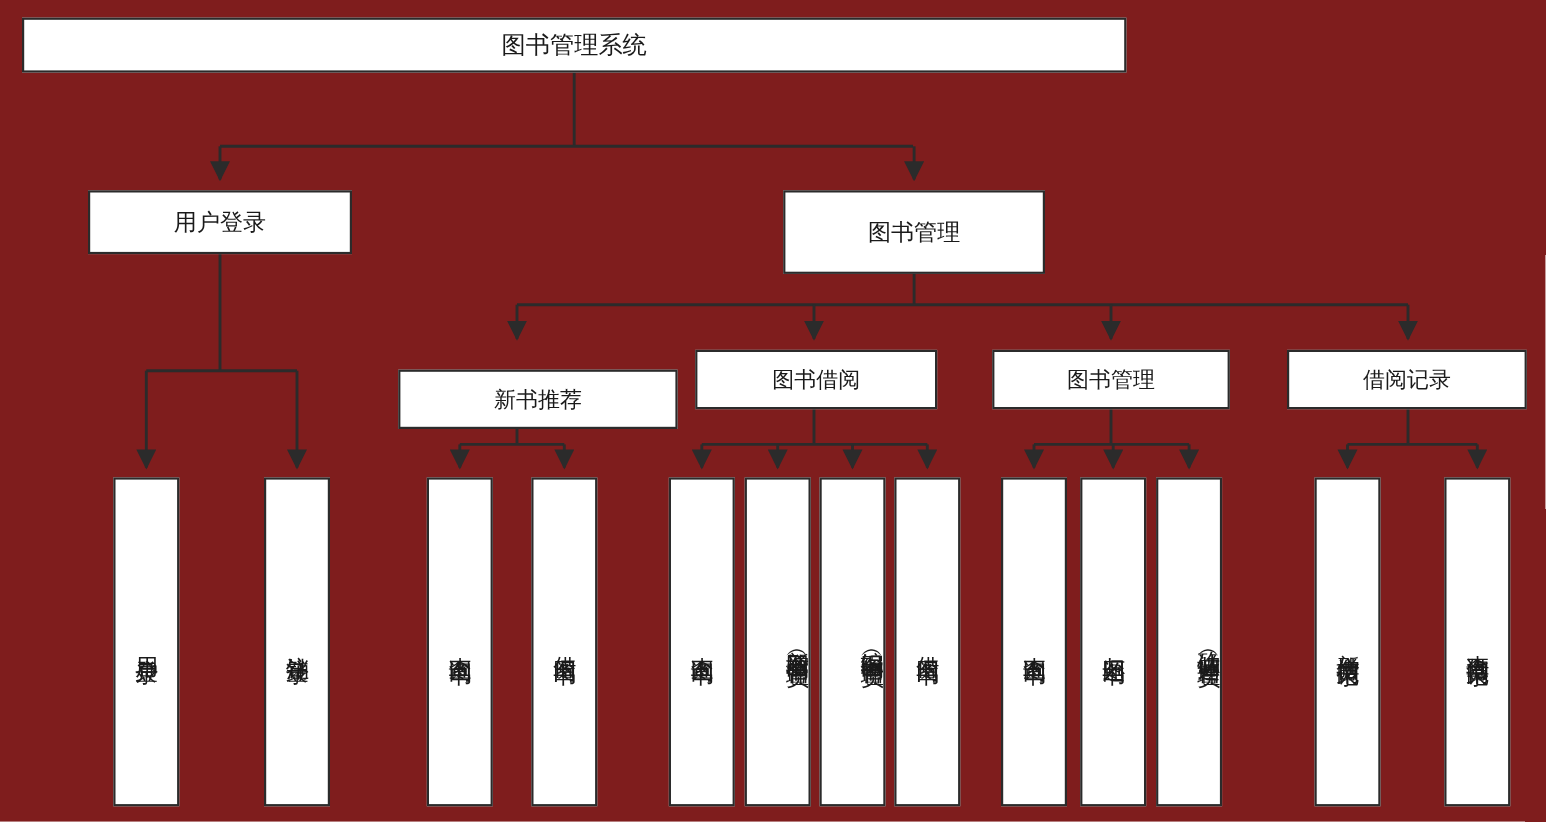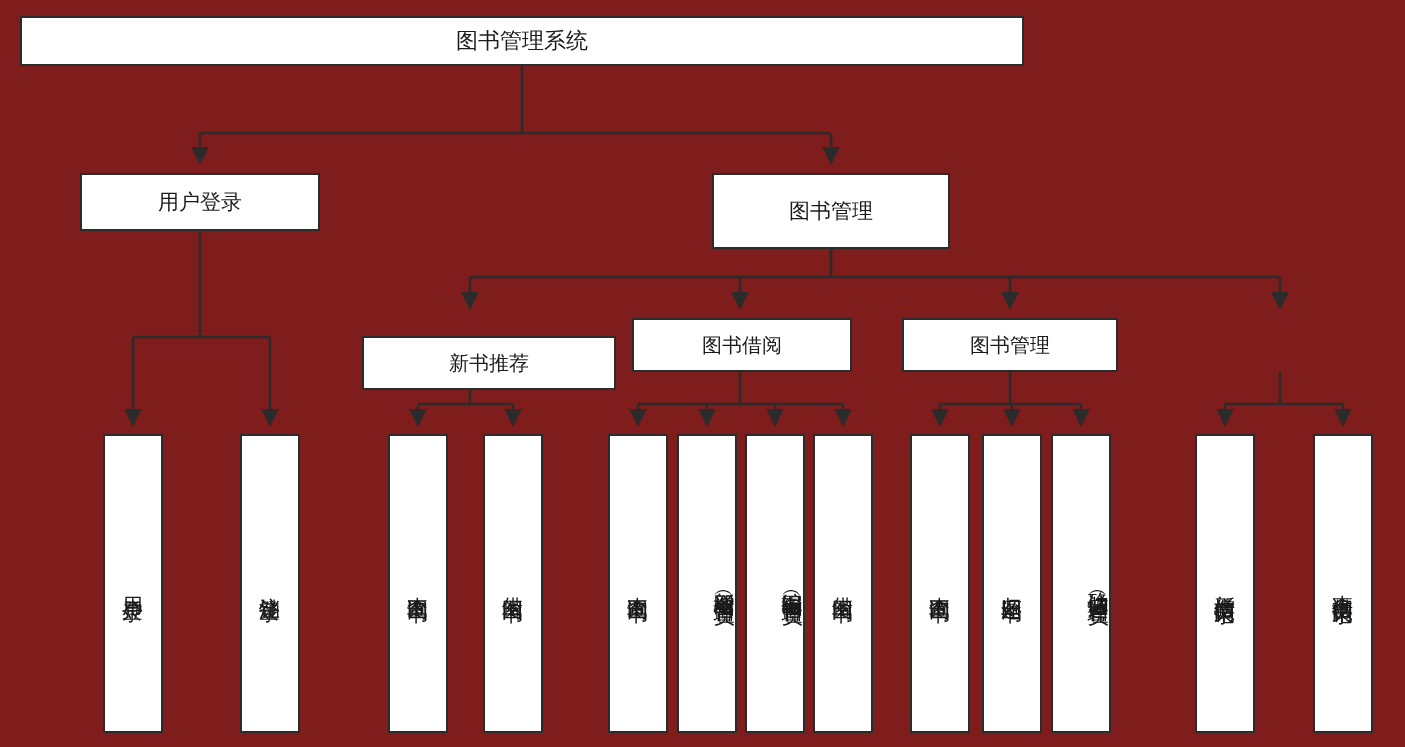--- a/index.html
+++ b/index.html
@@ -130,20 +130,23 @@
 
   <div class="node lvl2" style="left: 362px; top: 336px; width: 254px; height: 54px; border-color: rgb(43, 43, 43); background: rgb(255, 255, 255); color: rgb(26, 26, 26);">
     <span>新书推荐</span>
   </div>
   <div class="node lvl2" style="left: 632px; top: 318px; width: 220px; height: 54px; border-color: rgb(43, 43, 43); background: rgb(255, 255, 255); color: rgb(26, 26, 26);">
     <span>图书借阅</span>
   </div>
   <div class="node lvl2" style="left: 902px; top: 318px; width: 216px; height: 54px; border-color: rgb(43, 43, 43); background: rgb(255, 255, 255); color: rgb(26, 26, 26);">
     <span>图书管理</span>
   </div>
+  <div class="node lvl2" style="left: 1170px; top: 318px; width: 218px; height: 54px; border-color: rgb(43, 43, 43); background: rgb(255, 255, 255); color: rgb(26, 26, 26);">
+    <span>借阅记录</span>
+  </div>
 
   <div class="node leaf" style="left: 103px; top: 434px; width: 60px; height: 299px; border-color: rgb(43, 43, 43); background: rgb(255, 255, 255); color: rgb(26, 26, 26);">用户登录</div>
   <div class="node leaf" style="left: 240px; top: 434px; width: 60px; height: 299px; border-color: rgb(43, 43, 43); background: rgb(255, 255, 255); color: rgb(26, 26, 26);">注销登录</div>
   <div class="node leaf" style="left: 388px; top: 434px; width: 60px; height: 299px; border-color: rgb(43, 43, 43); background: rgb(255, 255, 255); color: rgb(26, 26, 26);">查询图书</div>
   <div class="node leaf" style="left: 483px; top: 434px; width: 60px; height: 299px; border-color: rgb(43, 43, 43); background: rgb(255, 255, 255); color: rgb(26, 26, 26);">借阅图书</div>
   <div class="node leaf" style="left: 608px; top: 434px; width: 60px; height: 299px; border-color: rgb(43, 43, 43); background: rgb(255, 255, 255); color: rgb(26, 26, 26);">查询图书</div>
   <div class="node leaf topalign" style="left: 677px; top: 434px; width: 60px; height: 299px; border-color: rgb(43, 43, 43); background: rgb(255, 255, 255); color: rgb(26, 26, 26);">新增图书（管理员）</div>
   <div class="node leaf topalign" style="left: 745px; top: 434px; width: 60px; height: 299px; border-color: rgb(43, 43, 43); background: rgb(255, 255, 255); color: rgb(26, 26, 26);">编辑图书（管理员）</div>
   <div class="node leaf" style="left: 813px; top: 434px; width: 60px; height: 299px; border-color: rgb(43, 43, 43); background: rgb(255, 255, 255); color: rgb(26, 26, 26);">借阅图书</div>
   <div class="node leaf" style="left: 910px; top: 434px; width: 60px; height: 299px; border-color: rgb(43, 43, 43); background: rgb(255, 255, 255); color: rgb(26, 26, 26);">查询图书</div>

